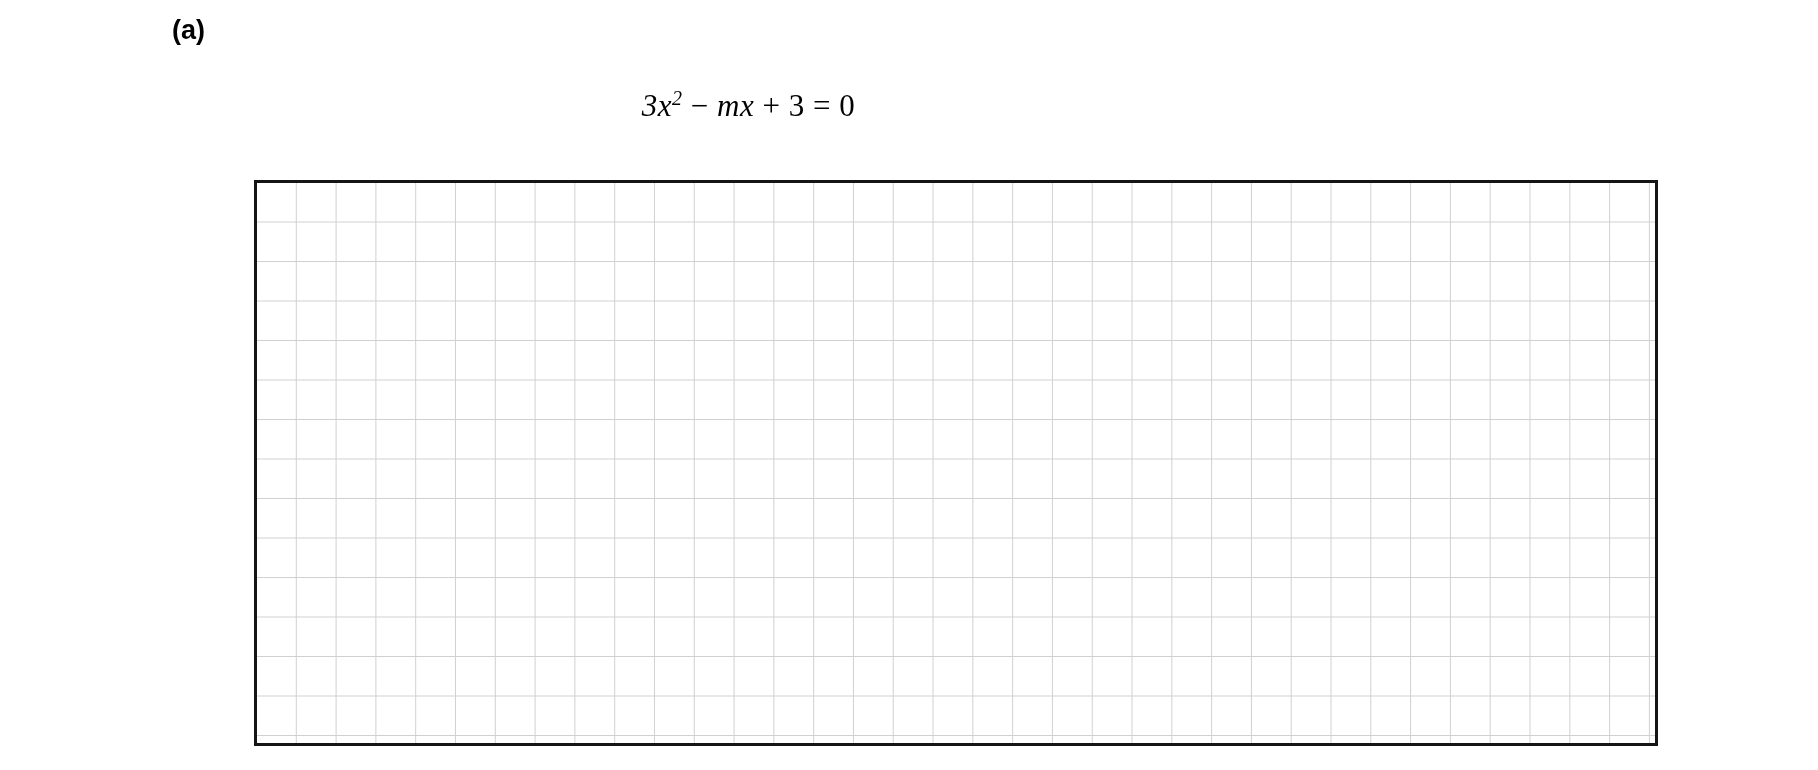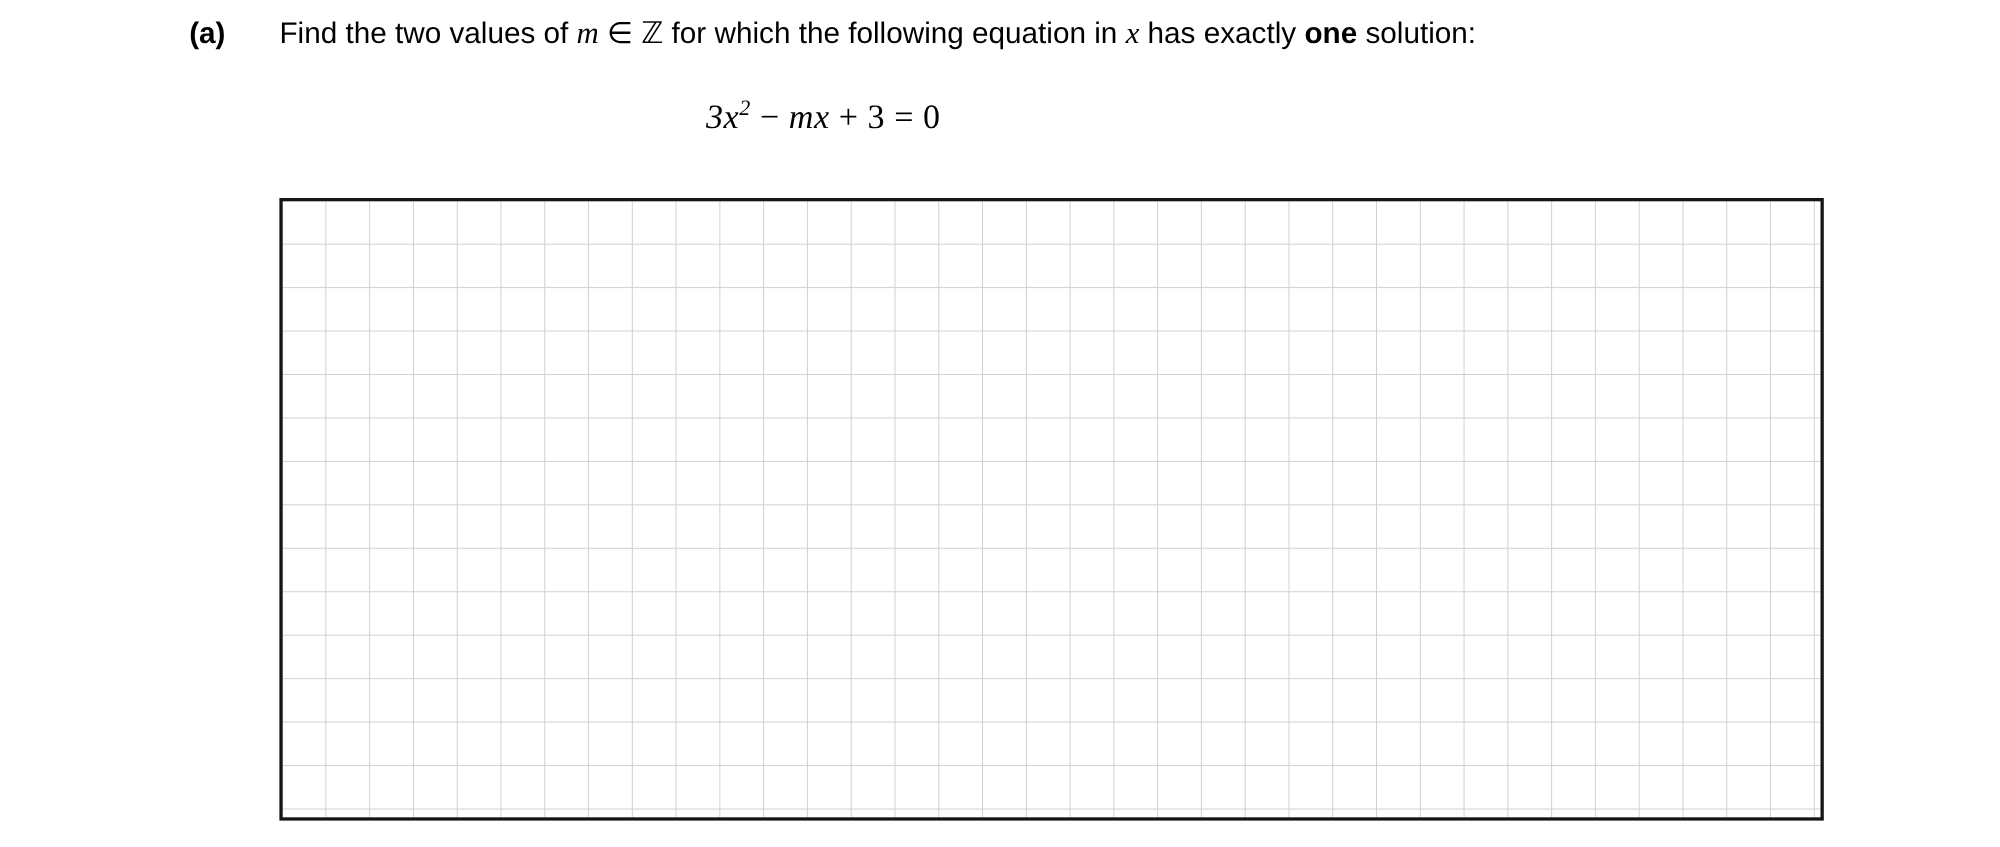--- a/index.html
+++ b/index.html
@@ -97,20 +97,19 @@
     box-sizing: border-box;
   }
 </style>
 </head>
 <body>
 
 <div class="page">
 
   <div class="question-row">
     <span class="q-label">(a)</span>
-    <span class="q-text"><span>Find the two values of </span><span class="mathvar">m</span><span> ∈ </span><span class="blackboard">ℤ</span><span> for which the following equation in </span><span class="mathvar">x</span><span> has exactly </span><span class="bold-word">one</span><span> solution:</span></span>
   </div>
 
   <div class="equation"><span>3</span><span>x</span><sup>2</sup><span class="op"> − </span><span>m</span><span>x</span><span class="op"> + </span><span class="op">3</span><span class="op"> = </span><span class="op">0</span></div>
 
   <div class="answer-box"></div>
 
 </div>
 
 </body></html>

